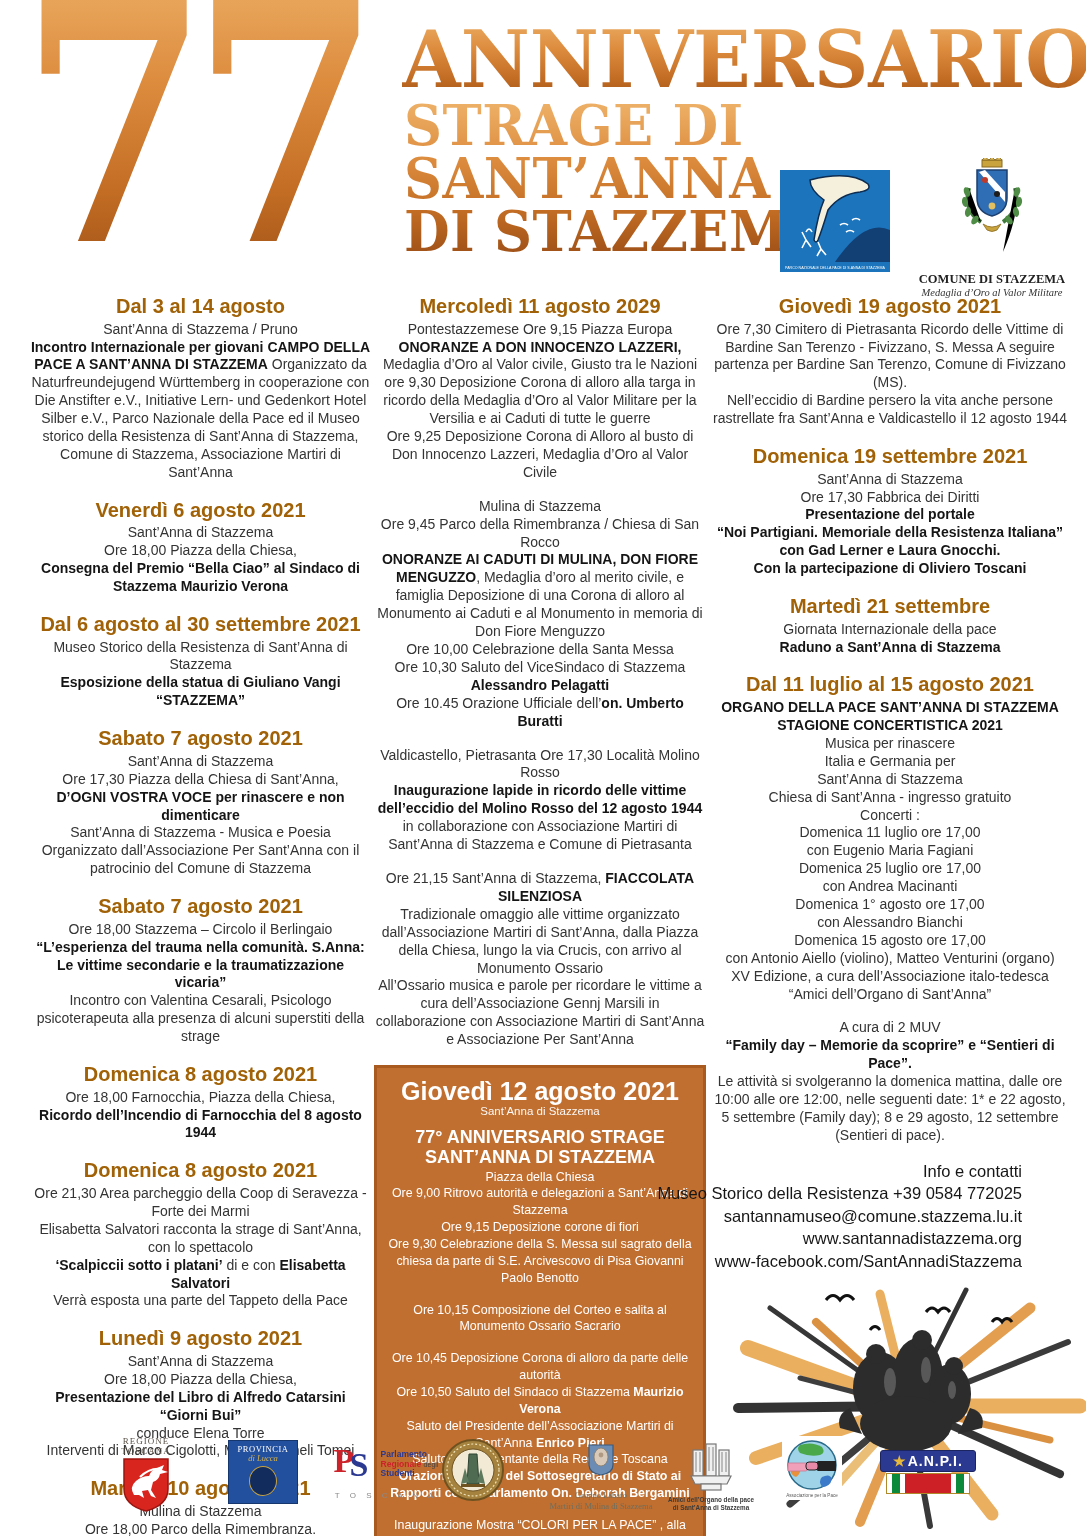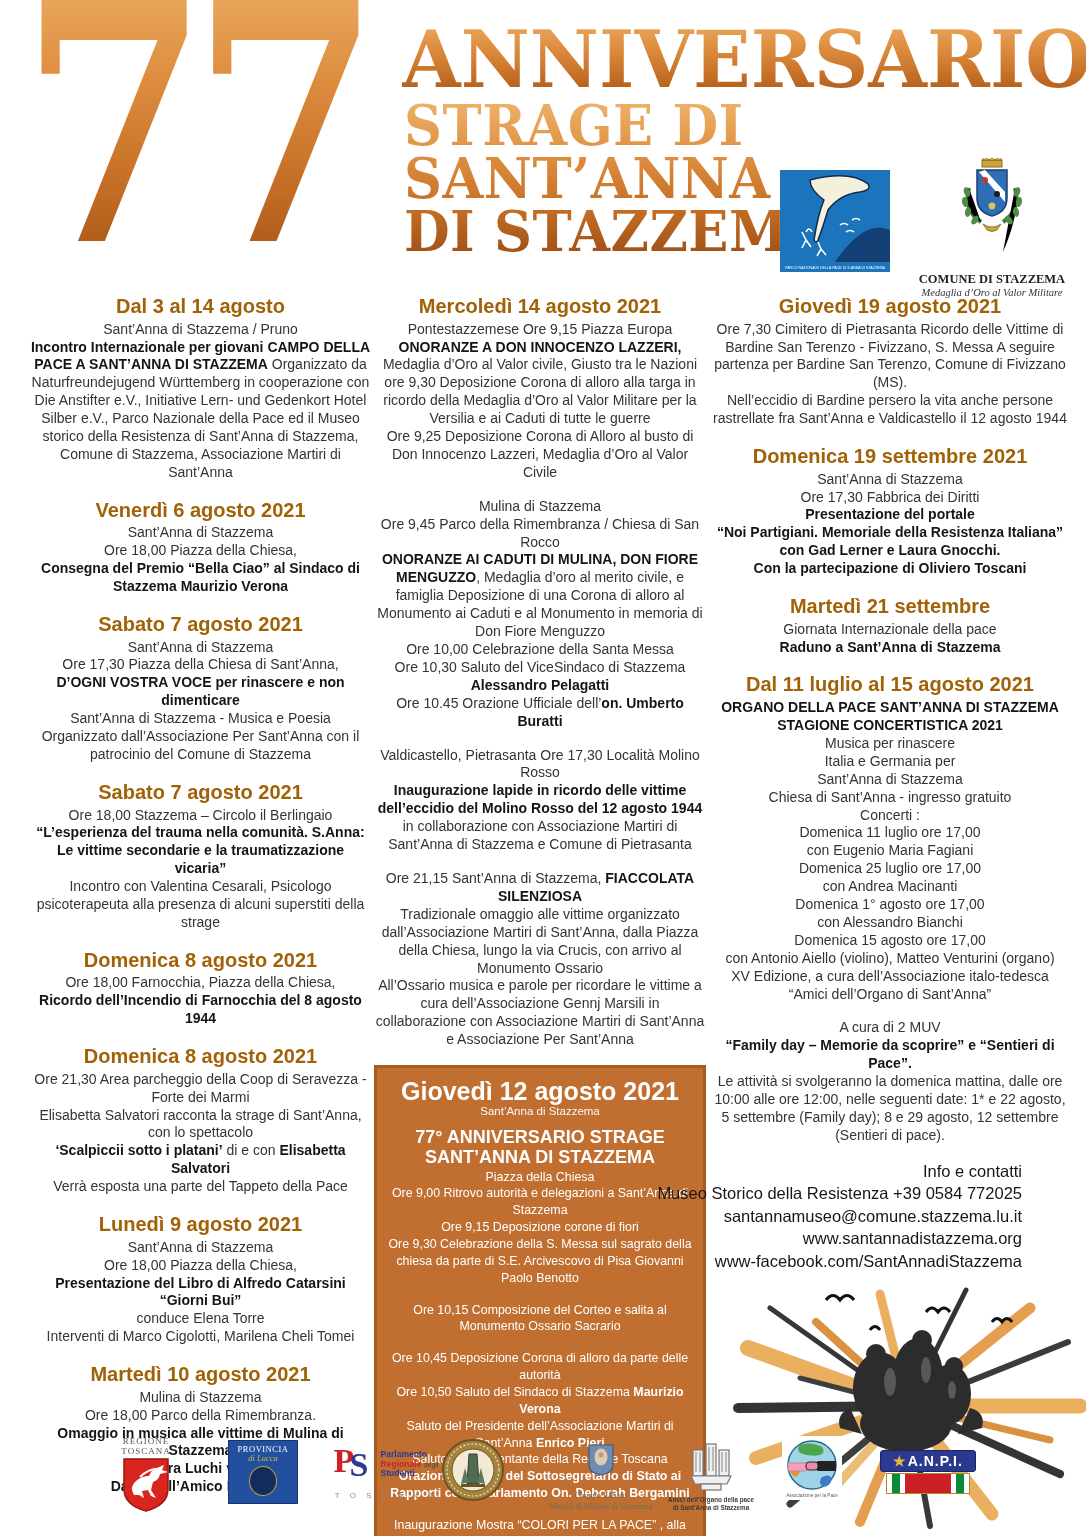--- a/index.html
+++ b/index.html
@@ -132,20 +132,25 @@
       <div class="ev-line"><span>Sant’Anna di Stazzema / Pruno</span></div>
       <div class="ev-line"><span class="b">Incontro Internazionale per giovani CAMPO DELLA PACE A SANT’ANNA DI STAZZEMA</span><span> Organizzato da Naturfreundejugend Württemberg in cooperazione con Die Anstifter e.V.,  Initiative Lern- und Gedenkort Hotel Silber e.V., Parco Nazionale della Pace ed il Museo storico della Resistenza di Sant’Anna di Stazzema,  Comune di Stazzema, Associazione Martiri di Sant’Anna</span></div>
     </div>
     <div class="event">
       <div class="ev-heading">Venerdì 6 agosto  2021</div>
       <div class="ev-line"><span>Sant’Anna di Stazzema</span></div>
       <div class="ev-line"><span>Ore 18,00 Piazza della Chiesa,</span></div>
       <div class="ev-line"><span class="b">Consegna del Premio “Bella Ciao” al Sindaco di Stazzema Maurizio Verona</span></div>
     </div>
     <div class="event">
+      <div class="ev-heading">Dal 6 agosto al 30 settembre 2021</div>
+      <div class="ev-line"><span>Museo Storico della Resistenza di Sant’Anna di Stazzema</span></div>
+      <div class="ev-line"><span class="b">Esposizione della statua di Giuliano Vangi “STAZZEMA”</span></div>
+    </div>
+    <div class="event">
       <div class="ev-heading">Sabato 7 agosto 2021</div>
       <div class="ev-line"><span>Sant’Anna di Stazzema</span></div>
       <div class="ev-line"><span>Ore 17,30 Piazza della Chiesa di Sant’Anna,</span></div>
       <div class="ev-line"><span class="b">D’OGNI VOSTRA VOCE per rinascere e non dimenticare</span></div>
       <div class="ev-line"><span>Sant’Anna di Stazzema - Musica e Poesia</span></div>
       <div class="ev-line"><span>Organizzato dall’Associazione Per Sant’Anna con il patrocinio del Comune di Stazzema</span></div>
     </div>
     <div class="event">
       <div class="ev-heading">Sabato 7 agosto 2021</div>
       <div class="ev-line"><span>Ore 18,00 Stazzema – Circolo il Berlingaio</span></div>
@@ -178,21 +183,21 @@
       <div class="ev-line"><span>Ore 18,00 Parco della Rimembranza.</span></div>
       <div class="ev-line"><span class="b">Omaggio in musica alle vittime di Mulina di Stazzema</span></div>
       <div class="ev-line"><span class="b">Aurora Luchi</span><span> violino</span></div>
       <div class="ev-line"><span class="b">Dario Dell’Amico</span><span> Pianoforte</span></div>
     </div>
   </div>
 
 <div class="col col-mid">
   <div id="col-mid-events">
       <div class="event">
-        <div class="ev-heading">Mercoledì  14 agosto 2021</div>
+        <div class="ev-heading">Mercoledì  11 agosto 2029</div>
         <div class="ev-line"><span>Pontestazzemese Ore 9,15  Piazza Europa</span></div>
         <div class="ev-line"><span class="b">ONORANZE A DON INNOCENZO LAZZERI,</span><span> Medaglia d’Oro al Valor civile, Giusto tra le Nazioni ore 9,30 Deposizione Corona di alloro alla targa in ricordo della Medaglia d’Oro al Valor Militare per la Versilia e ai Caduti di tutte le guerre</span></div>
         <div class="ev-line"><span>Ore 9,25 Deposizione Corona di Alloro al busto di Don Innocenzo Lazzeri, Medaglia d’Oro al Valor Civile</span></div>
       </div>
       <div class="event">
         <div class="ev-line"><span>Mulina di Stazzema</span></div>
         <div class="ev-line"><span>Ore 9,45 Parco della Rimembranza / Chiesa di San Rocco</span></div>
         <div class="ev-line"><span class="b">ONORANZE AI CADUTI DI MULINA, DON FIORE MENGUZZO</span><span>, Medaglia d’oro al merito civile, e famiglia Deposizione di una Corona di alloro al Monumento ai Caduti e al Monumento in memoria di Don Fiore Menguzzo</span></div>
         <div class="ev-line"><span>Ore 10,00 Celebrazione della Santa Messa</span></div>
         <div class="ev-line"><span>Ore 10,30 Saluto del ViceSindaco di Stazzema  </span><span class="b">Alessandro Pelagatti</span></div>

